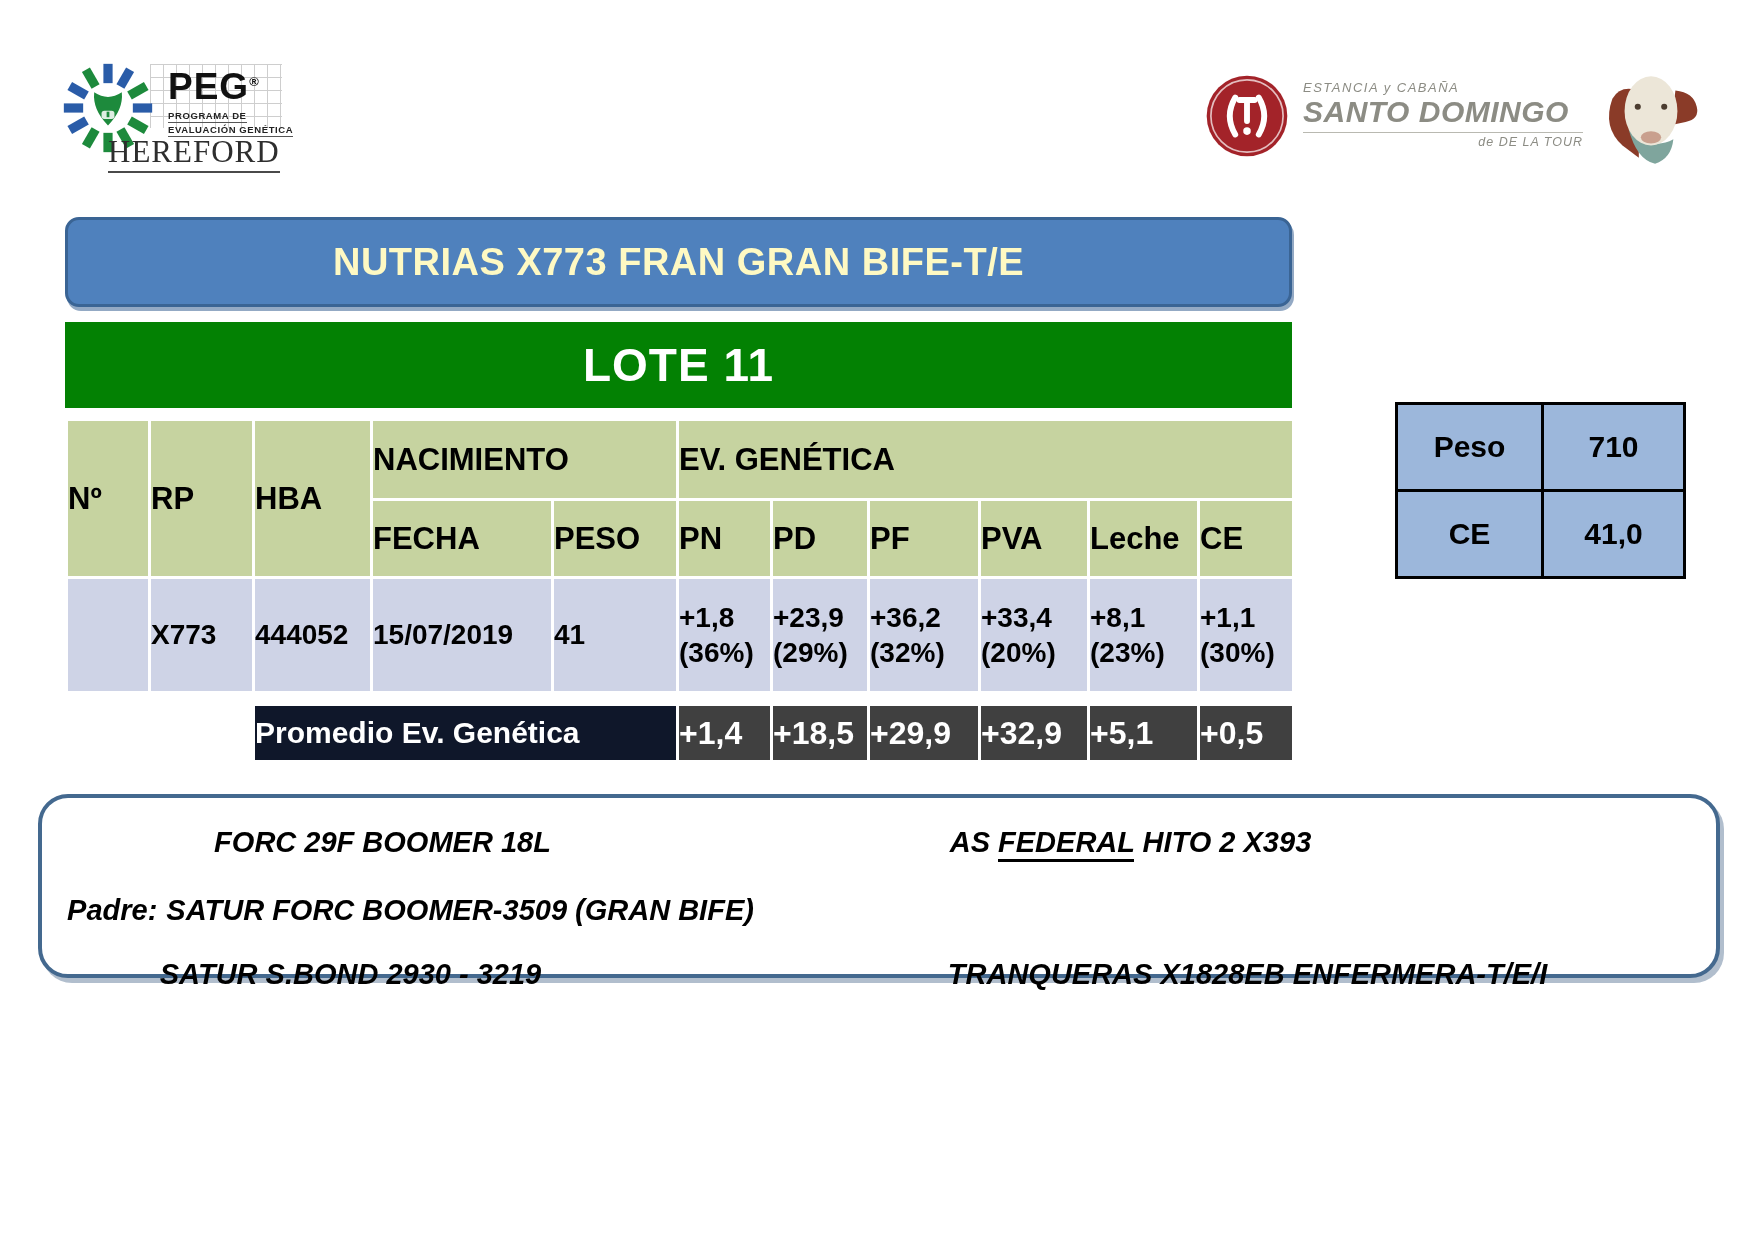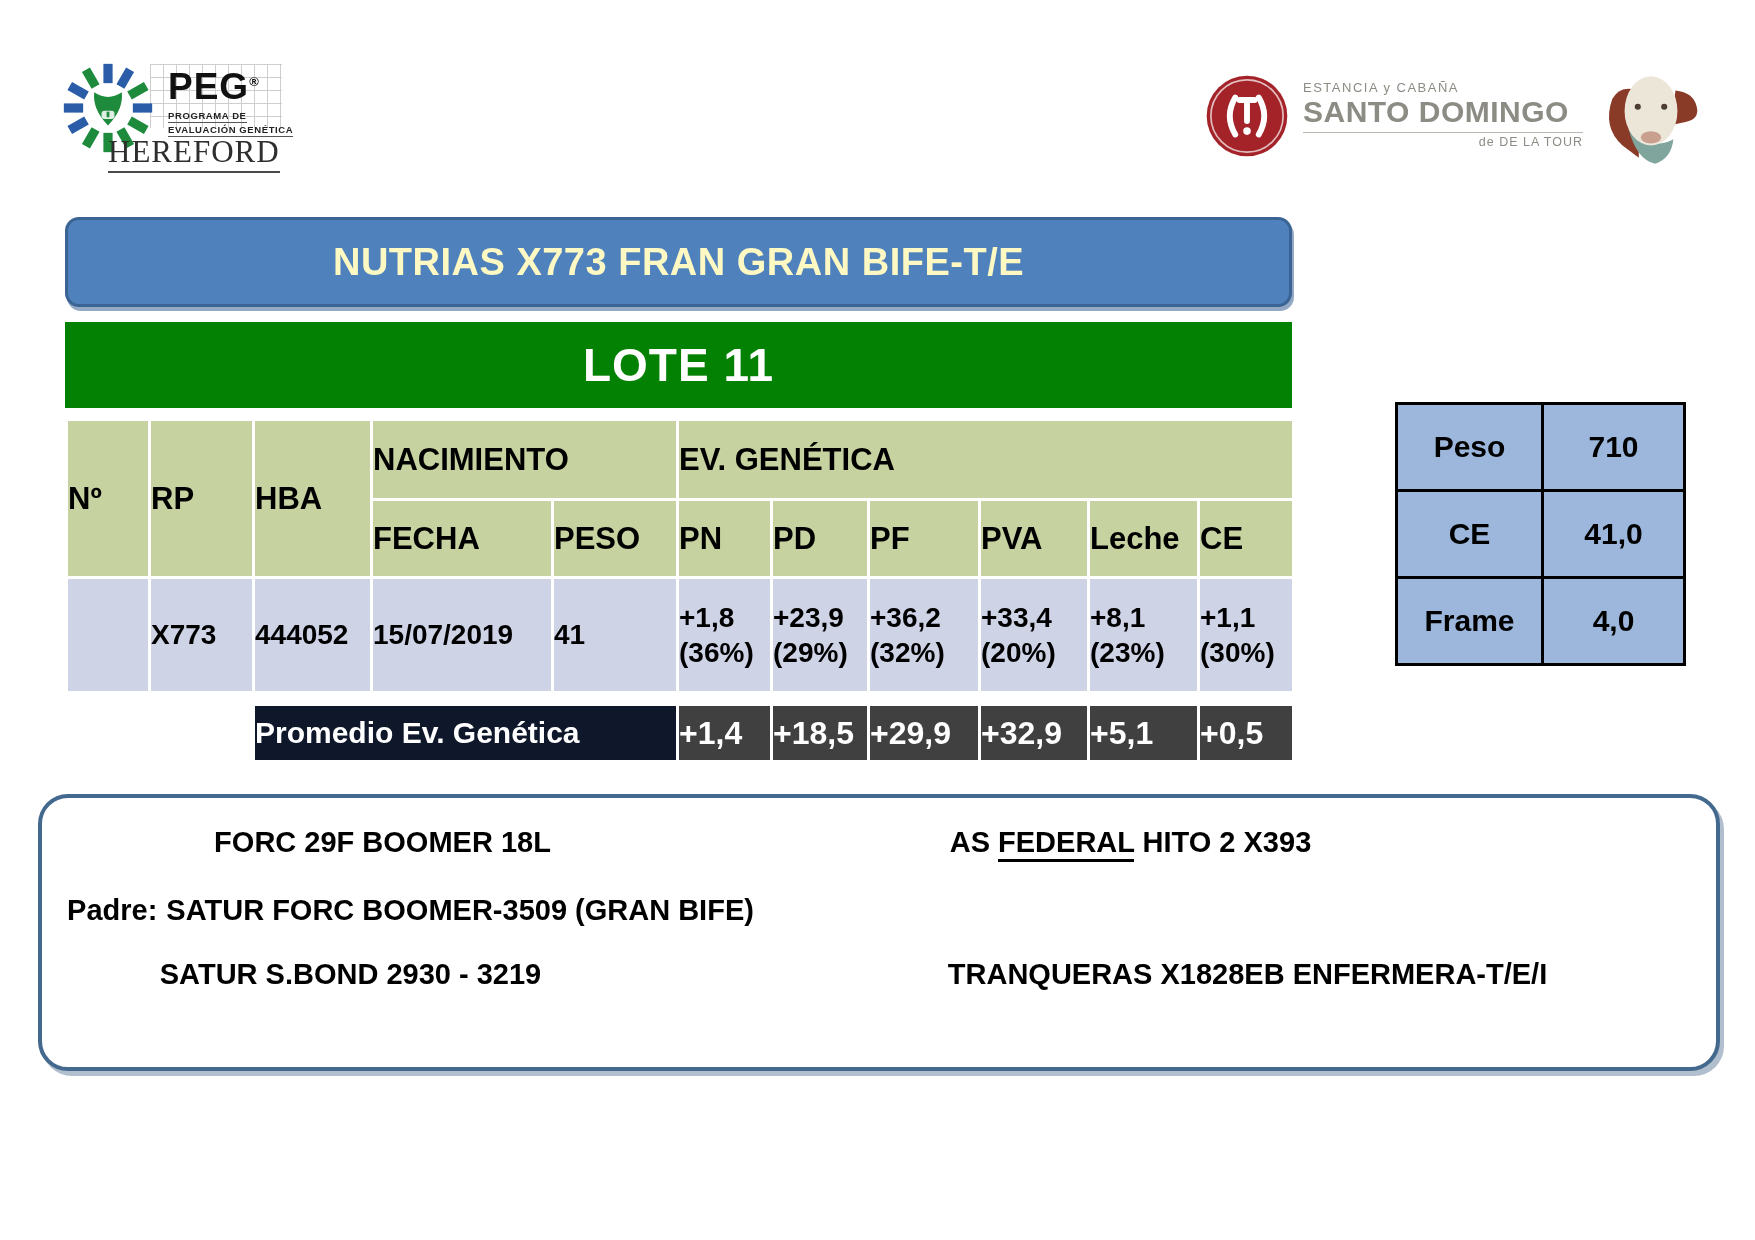--- a/index.html
+++ b/index.html
@@ -23,21 +23,21 @@
     letter-spacing:1px; color:#111; }
   .peg-word sup { font-size:13px; }
   .peg-subs { position:absolute; left:106px; top:47px; width:150px; }
   .peg-sub { font-size:9.5px; font-weight:bold; letter-spacing:.6px; color:#222;
     border-bottom:1px solid #555; padding:1px 0; width:fit-content; }
   .hereford { position:absolute; left:46px; top:72px; font-family:"Liberation Serif", serif;
     font-size:31px; letter-spacing:1px; color:#2e2e2e; border-bottom:2px solid #4a4a4a;
     padding-bottom:1px; }
 
   
-  .sd-logo { position:absolute; left:1205px; top:62px; width:515px; height:112px; }
+  .sd-logo { position:absolute; left:1205px; top:62px; width:515px; height:112px;font-style:italic; }
   .sd-seal { position:absolute; left:0; top:12px; }
   .sd-text { position:absolute; left:98px; top:18px; width:280px; color:#8c8c84; }
   .sd-line1 { font-size:13px; letter-spacing:1.5px; }
   .sd-line2 { font-size:30px; font-weight:600; letter-spacing:.5px; white-space:nowrap; }
   .sd-rule { border-top:1px solid #b9b9b1; margin:3px 0 2px 0; }
   .sd-line3 { font-size:12.5px; letter-spacing:1px; text-align:right; }
   .sd-cow { position:absolute; left:385px; top:0px; }
 
   
   .title-banner {
@@ -72,23 +72,24 @@
   
   table.stats { position:absolute; left:1395px; top:402px; width:288px;
     border-collapse:collapse; table-layout:fixed; }
   table.stats td {
     border:3px solid #000; background:#9cb7db; text-align:center; vertical-align:middle;
     font-weight:bold; font-size:30px; color:#000; height:87px;
   }
 
   
   .pedigree {
-    position:absolute; left:38px; top:794px; width:1682px; height:277px;
+    position:absolute; left:38px; top:794px; width:1682px; height:184px;
     border:4px solid #44698f; border-radius:30px; background:#fff;
     box-shadow:4px 5px 0 rgba(100,125,155,.5);
+    font-style:italic;
   }
   .ped-line { position:absolute; width:50%; text-align:center; font-size:29px;
     font-weight:bold; white-space:nowrap; }
   .ped-underline { border-bottom:3px solid #000; padding-bottom:1px; }
   .ped-label { margin-right:9px; }
   .pl1 { left:0; top:28px;  transform:translateX(-78px); }
   .pl2 { left:0; top:96px;  transform:translateX(-50px); }
   .pl3 { left:0; top:160px; transform:translateX(-110px); }
   .pr1 { left:50%; top:28px;  transform:translateX(-167px); }
   .pr2 { left:50%; top:96px;  transform:translateX(-149px); }
@@ -263,24 +264,20 @@
       </colgroup>
     <tbody>
         <tr>
       <td>Peso</td>
       <td>710</td>
     </tr>
     <tr>
       <td>CE</td>
       <td>41,0</td>
     </tr>
-    <tr>
-      <td>Frame</td>
-      <td>4,0</td>
-    </tr>
   </tbody>
     </table>
 
   <div class="pedigree">
     <div class="ped-line pl1">FORC 29F BOOMER 18L</div>
     <div class="ped-line pl2">
       <span class="ped-label">Padre:</span><span>SATUR FORC BOOMER-3509 (GRAN BIFE)</span>
     </div>
     <div class="ped-line pl3">SATUR S.BOND 2930 - 3219</div>
     <div class="ped-line pr1">

